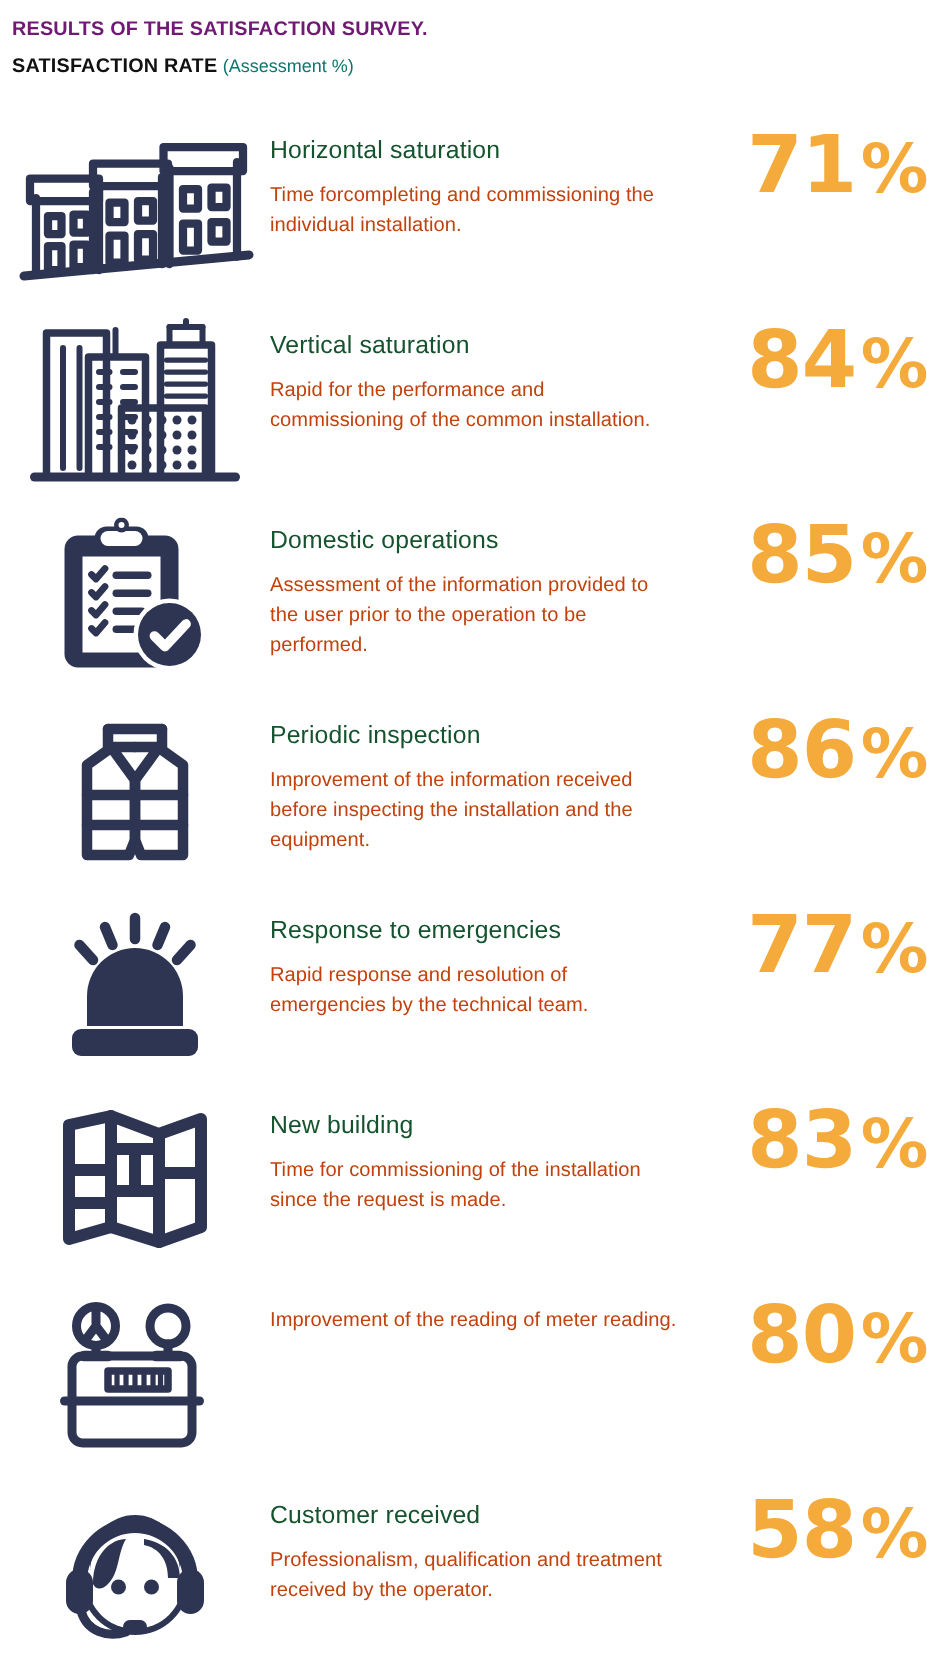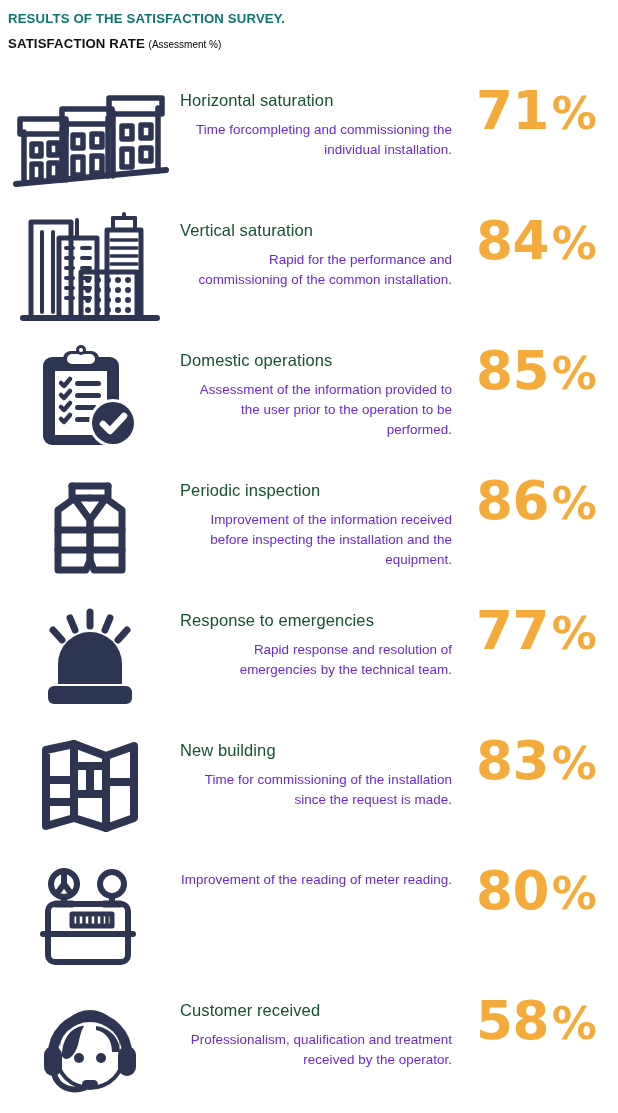--- a/index.html
+++ b/index.html
@@ -17,39 +17,39 @@
   }
 
   
   .header {
     padding: 10px 0 0 8px;
   }
   .header-line1 {
     font-size: 13.2px;
     font-weight: bold;
     letter-spacing: 0.15px;
-    color: #0f766e;
+    color: #701a75;
     line-height: 1.35;
     white-space: nowrap;
   }
   .header-line2 {
     margin-top: 7px;
     font-size: 13.2px;
     color: #111111;
     line-height: 1.35;
     white-space: nowrap;
   }
   .header-line2 .strong {
     font-weight: bold;
     letter-spacing: 0.15px;
   }
   .header-line2 .paren {
     font-weight: normal;
-    font-size: 10px;
-    color: #000000;
+    font-size: 12px;
+    color: #0f766e;
   }
 
   
   .rows {
     position: absolute;
     top: 76px;
     left: 0;
     right: 0;
   }
   .row {
@@ -81,31 +81,30 @@
   .row-title {
     font-size: 16.5px;
     font-weight: normal;
     color: #14532d;
     line-height: 1.25;
     margin-bottom: 9px;
     letter-spacing: 0.1px;
   }
   .row-desc {
     font-size: 13.4px;
-    color: #6d28d9;
+    color: #c2410c;
     line-height: 1.52;
     letter-spacing: 0.05px;
-    text-align: right;
   }
 
   .pct-cell {
     flex: 1;
     display: flex;
     align-items: flex-start;
-    justify-content: center;
+    justify-content: flex-end;
     padding-top: 8px;
     padding-left: 2px;
   }
   .pct {
     font-family: "DejaVu Sans", sans-serif;
     font-weight: bold;
     font-size: 53px;
     color: #f4ab3c;
     line-height: 1;
     letter-spacing: -0.5px;

